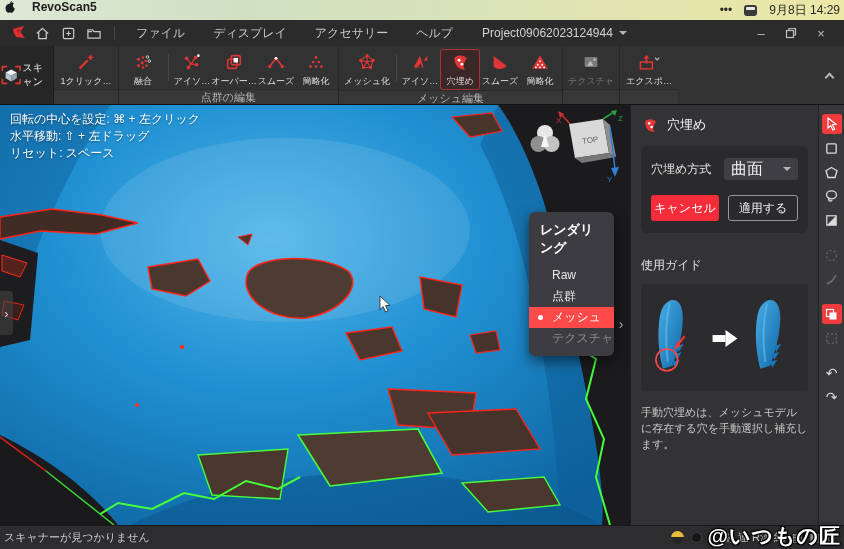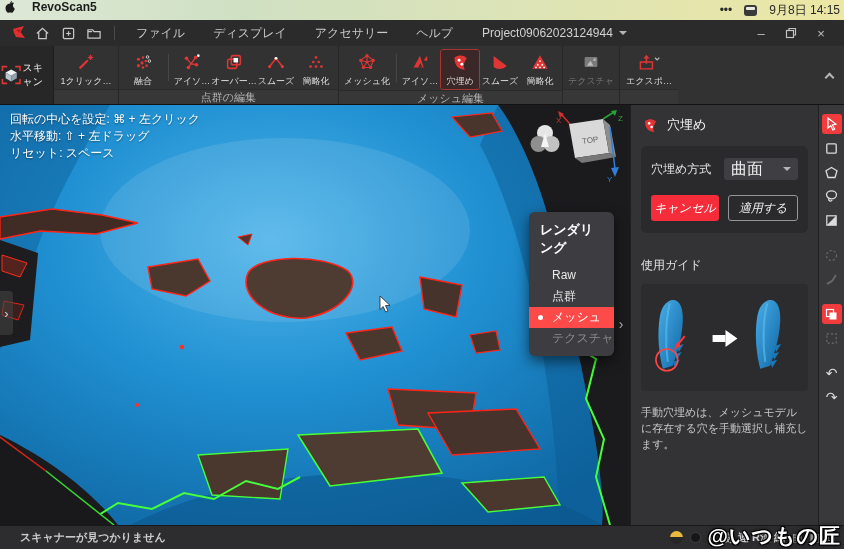--- a/index.html
+++ b/index.html
@@ -73,39 +73,39 @@
   
   .side-panel { position:absolute; left:630px; top:105px; width:188px; height:420px; background:#333336;
     border-left:1px solid #1f1f1f; padding:9px 10px; z-index:5; }
   .sp-header { display:flex; align-items:center; gap:8px; font-size:13px; color:#f2f2f2; padding:2px 0 4px; }
   .method-card { background:#2a2a2c; border-radius:6px; padding:12px 10px; margin-top:8px; }
   .method-row { display:flex; justify-content:space-between; align-items:center; }
   .method-label { font-size:12px; color:#e2e2e2; }
   .method-select { width:74px; height:22px; background:#3f3f43; border-radius:3px; display:flex; align-items:center;
     justify-content:space-between; padding:0 7px; font-size:16px; color:#efefef; }
   .btn-row { display:flex; gap:9px; margin-top:15px; }
-  .btn { flex:1; height:26px; border-radius:3px; font-size:12px; display:flex; align-items:center; justify-content:center;font-style:italic; }
+  .btn { flex:1; height:26px; border-radius:3px; font-size:12px; display:flex; align-items:center; justify-content:center; }
   .btn-cancel { background:#f52c3a; color:#fff; }
   .btn-apply { border:1px solid #969696; color:#f0f0f0; background:transparent; }
   .guide-title { margin-top:24px; font-size:12px; color:#e2e2e2; }
   .guide-box { margin-top:10px; height:107px; background:#2c2c2e; border-radius:4px; display:flex; align-items:center; justify-content:center; }
   .guide-text { margin-top:13px; font-size:11px; line-height:16px; color:#c9c9c9; word-break:break-all; }
 
   
   .tool-rail { position:absolute; left:818px; top:105px; width:26px; height:420px; background:#39393c;
     border-left:1px solid #202020; display:flex; flex-direction:column; align-items:center; padding-top:9px; gap:4px; z-index:5; }
   .rail-btn { width:20px; height:20px; border-radius:3px; display:flex; align-items:center; justify-content:center;
     color:#dcdcdc; font-size:14px; }
   .rail-btn.active { background:#f03c3c; color:#fff; }
   .rail-btn.disabled { color:#686868; }
   .rail-gap { height:7px; }
 
   
   .statusbar { position:absolute; left:0; top:525px; width:844px; height:24px; background:#2d2d30;
-    border-top:1px solid #19191a; display:flex; align-items:center; padding:0 8px 0 20px; font-size:11px; color:#cbcbcb; z-index:8;font-weight:bold; }
+    border-top:1px solid #19191a; display:flex; align-items:center; padding:0 8px 0 4px; font-size:11px; color:#cbcbcb; z-index:8; }
   .ime { margin-left:auto; display:flex; align-items:center; gap:7px; color:#ddd; }
   .yellow-orb { width:13px; height:13px; border-radius:50%; background:linear-gradient(180deg,#e8b93c 0 46%,#262626 46%); }
   .black-orb { width:11px; height:11px; border-radius:50%; background:#161616; border:1px solid #3d3d3d; }
   .ime-ico { font-size:11px; color:#b9b9b9; }
   .watermark { position:absolute; right:3px; bottom:-1px; font-size:21px; font-weight:bold; letter-spacing:1px; color:#fff; z-index:12;
     text-shadow:-1px -1px 0 #000, 1px -1px 0 #000, -1px 1px 0 #000, 1px 1px 0 #000, 0 0 5px #000; }
 </style>
 </head>
 <body>
 
@@ -113,21 +113,21 @@
 
   <div class="macbar dither">
     <svg width="12" height="14" viewBox="0 0 12 14">
       <path d="M6,3.6 C7,2.2 9,2.0 10.2,3.0 C8.8,3.8 8.6,5.6 9.4,7.0 C10,8.2 10.8,8.8 10.8,8.8 C10.8,8.8 10.2,11 8.8,12.2 C7.9,13 7,12.6 6,12.6 C5,12.6 4.1,13.1 3.2,12.2 C1.6,10.7 1,8 2,6 C2.7,4.6 4.6,4 6,3.6 Z" fill="#1c1c1c"></path>
       <path d="M6.2,3.2 C6.2,2.2 7,1.2 8,1 C8.1,2.1 7.2,3.1 6.2,3.2 Z" fill="#1c1c1c"></path>
     </svg>
     <span class="appname">RevoScan5</span>
     <div class="mac-right">
       <span>•••</span>
       <span class="battery"></span>
-      <span>9月8日 14:15</span>
+      <span>9月8日 14:29</span>
     </div>
   </div>
 
   <div class="titlebar dither">
     <svg width="18" height="18" viewBox="0 0 18 18">
       <polygon points="3,5 14,2 10.5,8 15,14 6,13 4,9" fill="#e03030"></polygon>
       <polygon points="6,6 11,5 9,9" fill="#b31f1f"></polygon>
     </svg>
     <span class="tb-ico">
       <svg width="15" height="15" viewBox="0 0 16 16" fill="none" stroke="#c9c9c9" stroke-width="1.3">

